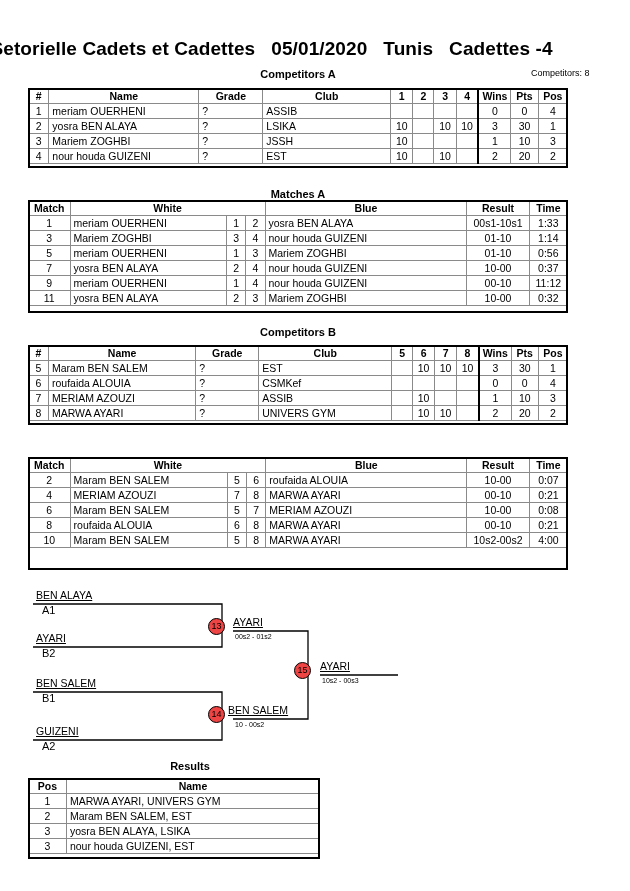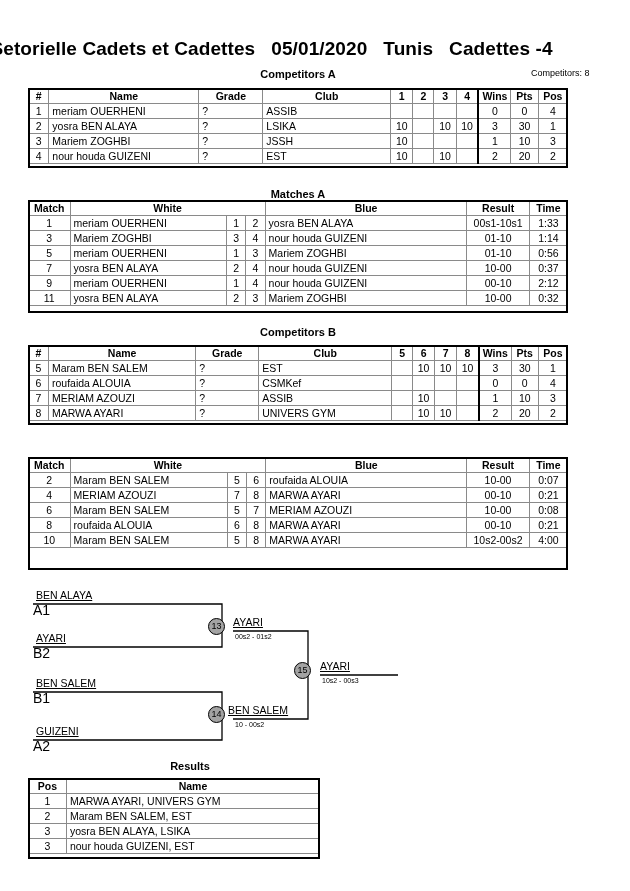--- a/index.html
+++ b/index.html
@@ -72,29 +72,29 @@
   .tbl-results col.w-nm {width:254px;}
 
   
   .bracket{position:absolute;left:0;top:0;width:630px;height:891px;}
   .bk-label{
     position:absolute;font-size:10.5px;white-space:nowrap;
     line-height:12px;
     text-decoration:underline;
   }
   .bk-seed{
-    position:absolute;font-size:14px;white-space:nowrap;line-height:10px;
+    position:absolute;font-size:11px;white-space:nowrap;line-height:10px;margin-left:9px;
   }
   .bk-score{
     position:absolute;font-size:7px;white-space:nowrap;line-height:9px;
   }
   .bk-num{
     position:absolute;width:15px;height:15px;border:1px solid #000;
     border-radius:50%;font-size:9px;line-height:14px;text-align:center;
-    background:#a3a3a3;
+    background:#ef4444;
   }
 </style>
 </head>
 <body>
 
 <div class="page">
 
   <div class="doc-title">
     <span>in Setorielle Cadets et Cadettes</span><span>05/01/2020</span><span>Tunis</span><span>Cadettes -4</span>
   </div>
@@ -246,21 +246,21 @@
           <td class="c">10-00</td>
           <td class="c">0:37</td>
         </tr>
         <tr>
           <td class="c">9</td>
           <td class="l">meriam OUERHENI</td>
           <td class="c">1</td>
           <td class="c">4</td>
           <td class="l">nour houda GUIZENI</td>
           <td class="c">00-10</td>
-          <td class="c">2:12</td>
+          <td class="c">11:12</td>
         </tr>
         <tr>
           <td class="c">11</td>
           <td class="l">yosra BEN ALAYA</td>
           <td class="c">2</td>
           <td class="c">3</td>
           <td class="l">Mariem ZOGHBI</td>
           <td class="c">10-00</td>
           <td class="c">0:32</td>
         </tr>

